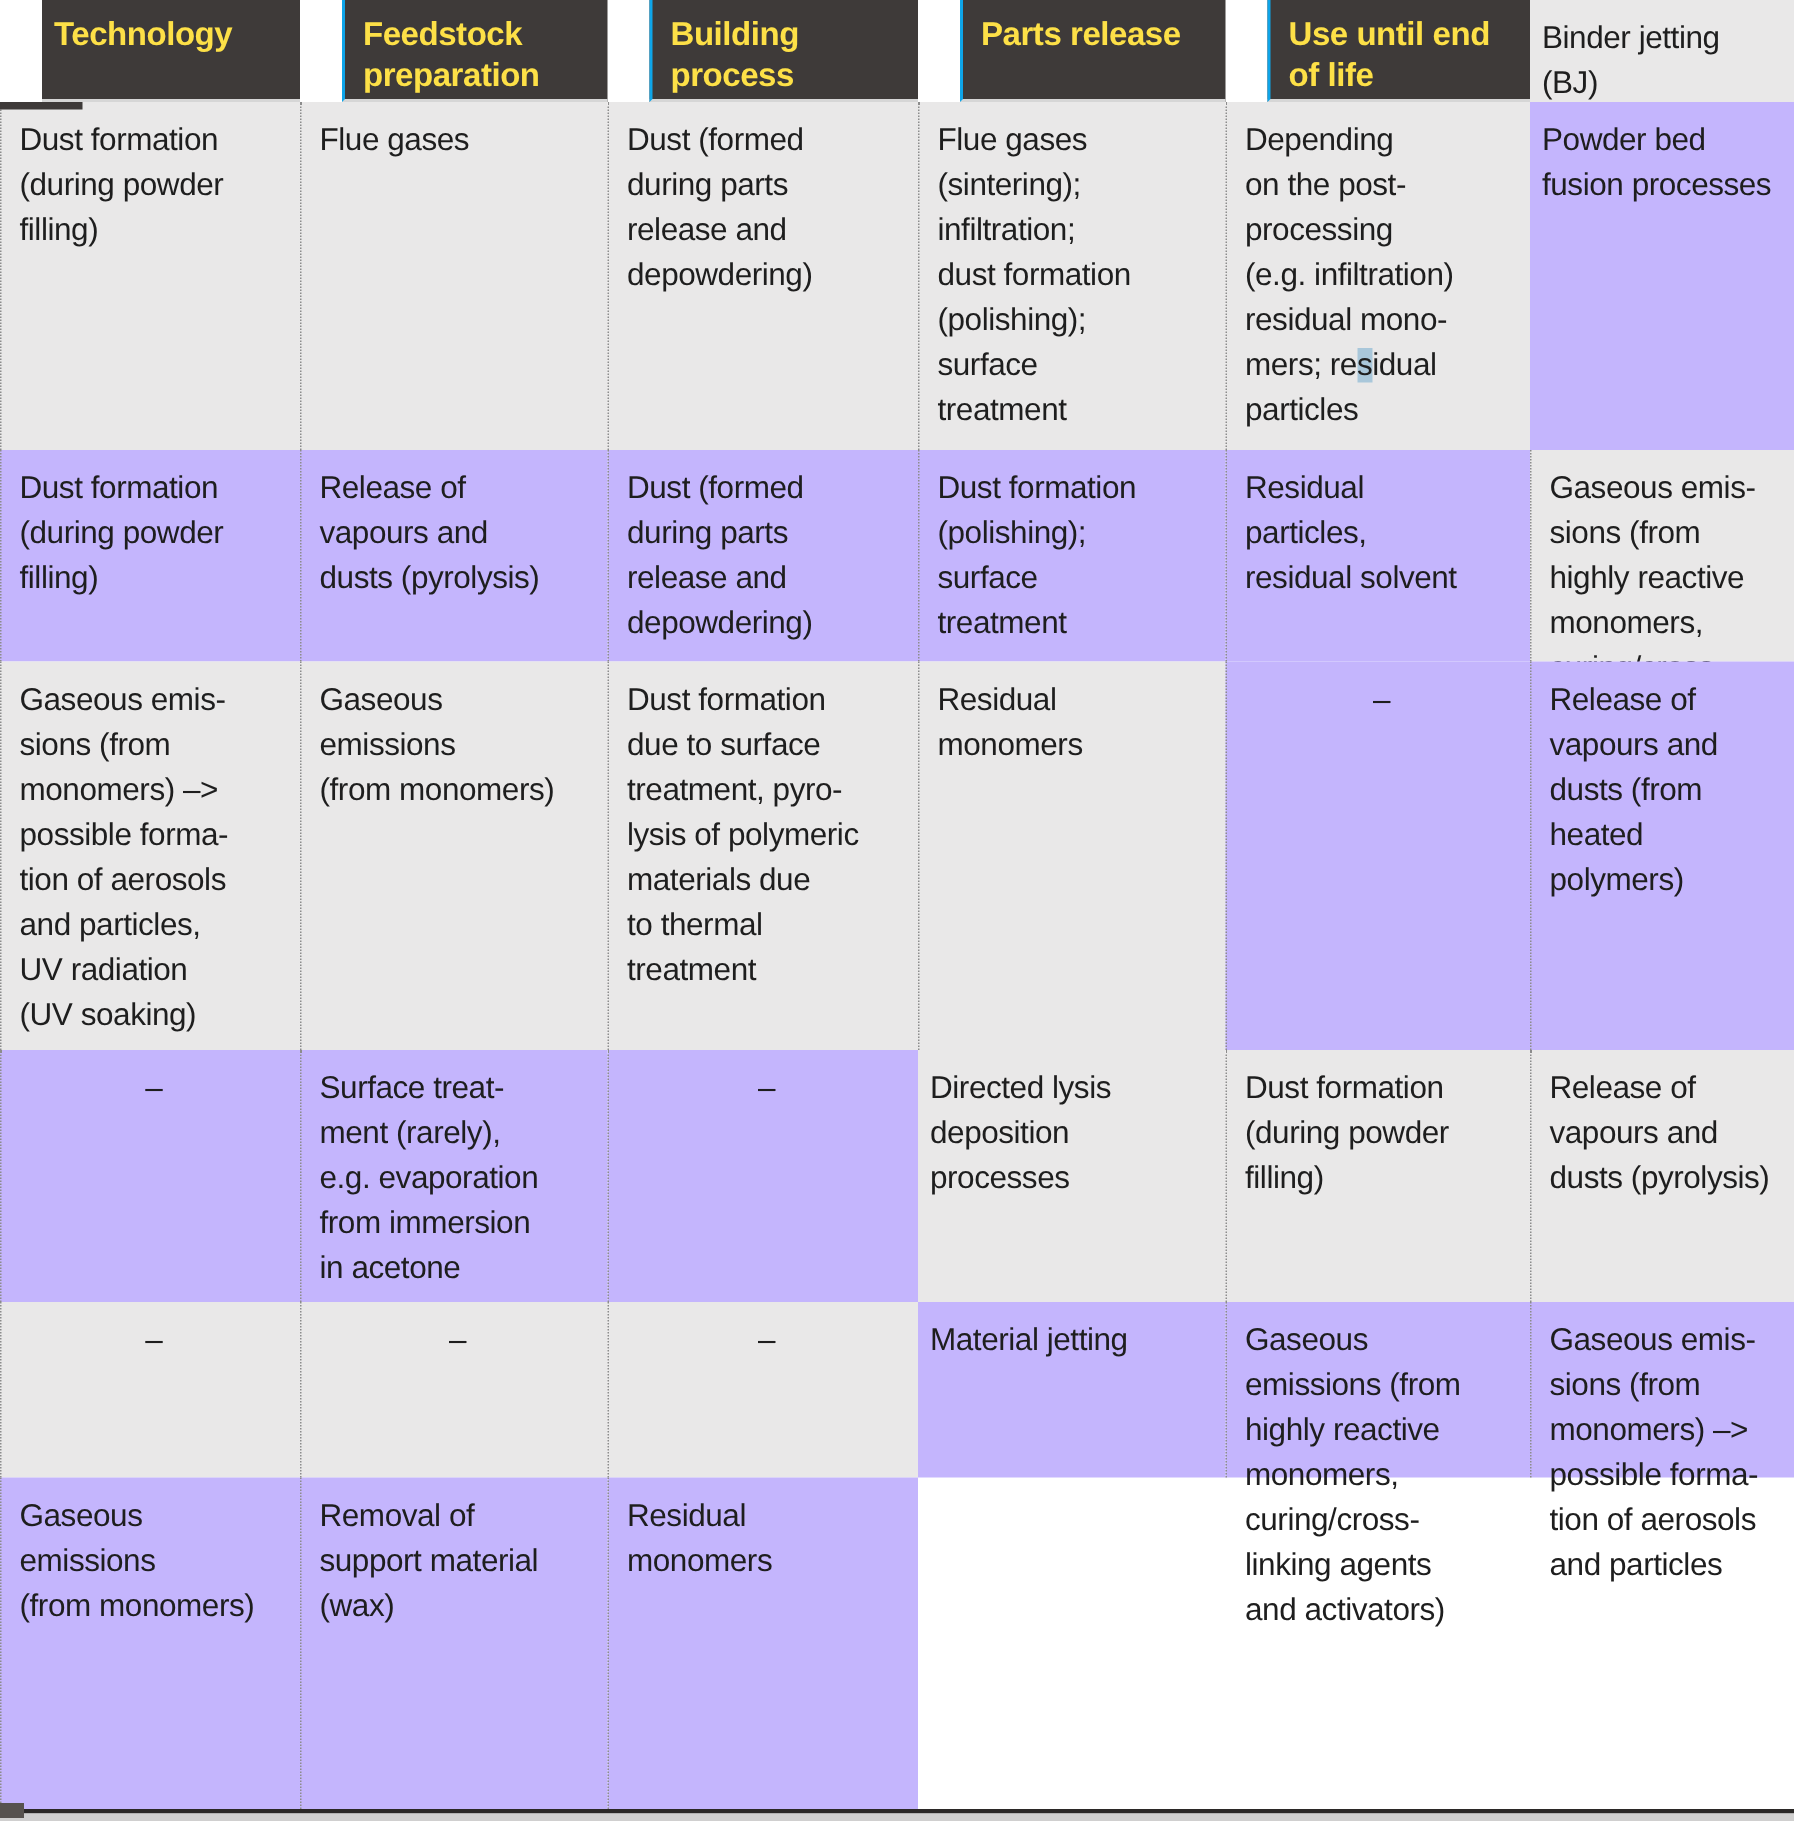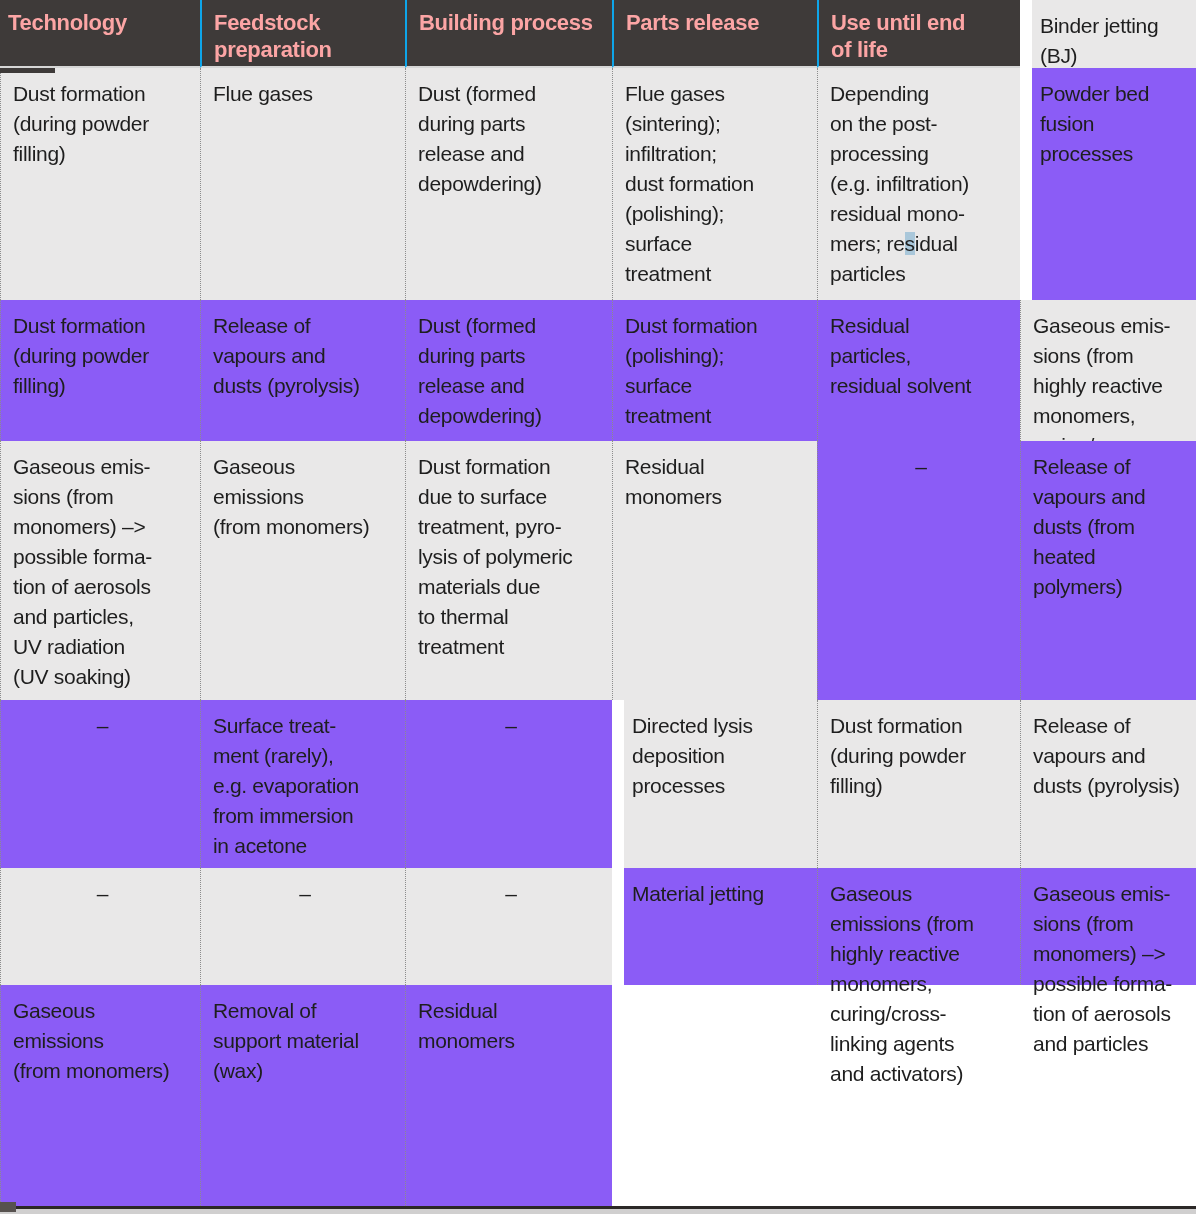--- a/index.html
+++ b/index.html
@@ -12,43 +12,44 @@
   }
   .wrap { position: relative; width: 1196px; }
   .tbl {
     display: grid;
     grid-template-columns: 200px 205px 207px 205px 203px 176px;
     grid-template-rows: 68px 232px 141px 259px 168px 117px 221px;
     width: 1196px;
   }
   .h {
     background: #3e3a39;
-    color: #fca5a5;
+    color: #fde047;
     font-weight: 700;
     font-size: 22px;
     line-height: 27px;
     letter-spacing: -0.3px;
     padding: 9px 12px 0 12px;
     white-space: pre-line;
     border-bottom: 2px solid #d6d6d6;
+    margin-left: 28px;
   }
   .h.first { padding-left: 8px; }
   .h.sep { border-left: 2px solid #0ea5e9; }
   .cell {
     font-size: 21px;
     line-height: 30px;
     letter-spacing: -0.3px;
     color: #1e1e1e;
     padding: 11px 8px 0 12px;
     white-space: pre-line;
   }
-  .cell.first { padding-left: 8px; margin-left: 12px; }
+  .cell.first { padding-left: 8px; }
   .cell.sepd { border-left: 1px dotted #8c8c8c; }
   .gray { background: #e9e8e8; }
-  .white { background: #8b5cf6; }
+  .white { background: #c4b5fd; }
   .center { text-align: center; }
   .hl { background: #a9c7da; }
   .notch {
     position: absolute; left: 0; top: 68px;
     width: 55px; height: 5px; background: #3e3a39;
   }
   .bottom-rule { width: 1196px; height: 3px; background: #2b2827; }
   .bottom-pad { width: 1196px; height: 5px; background: #d0cfcf; }
   .corner {
     position: absolute; left: 0; bottom: 2px;

